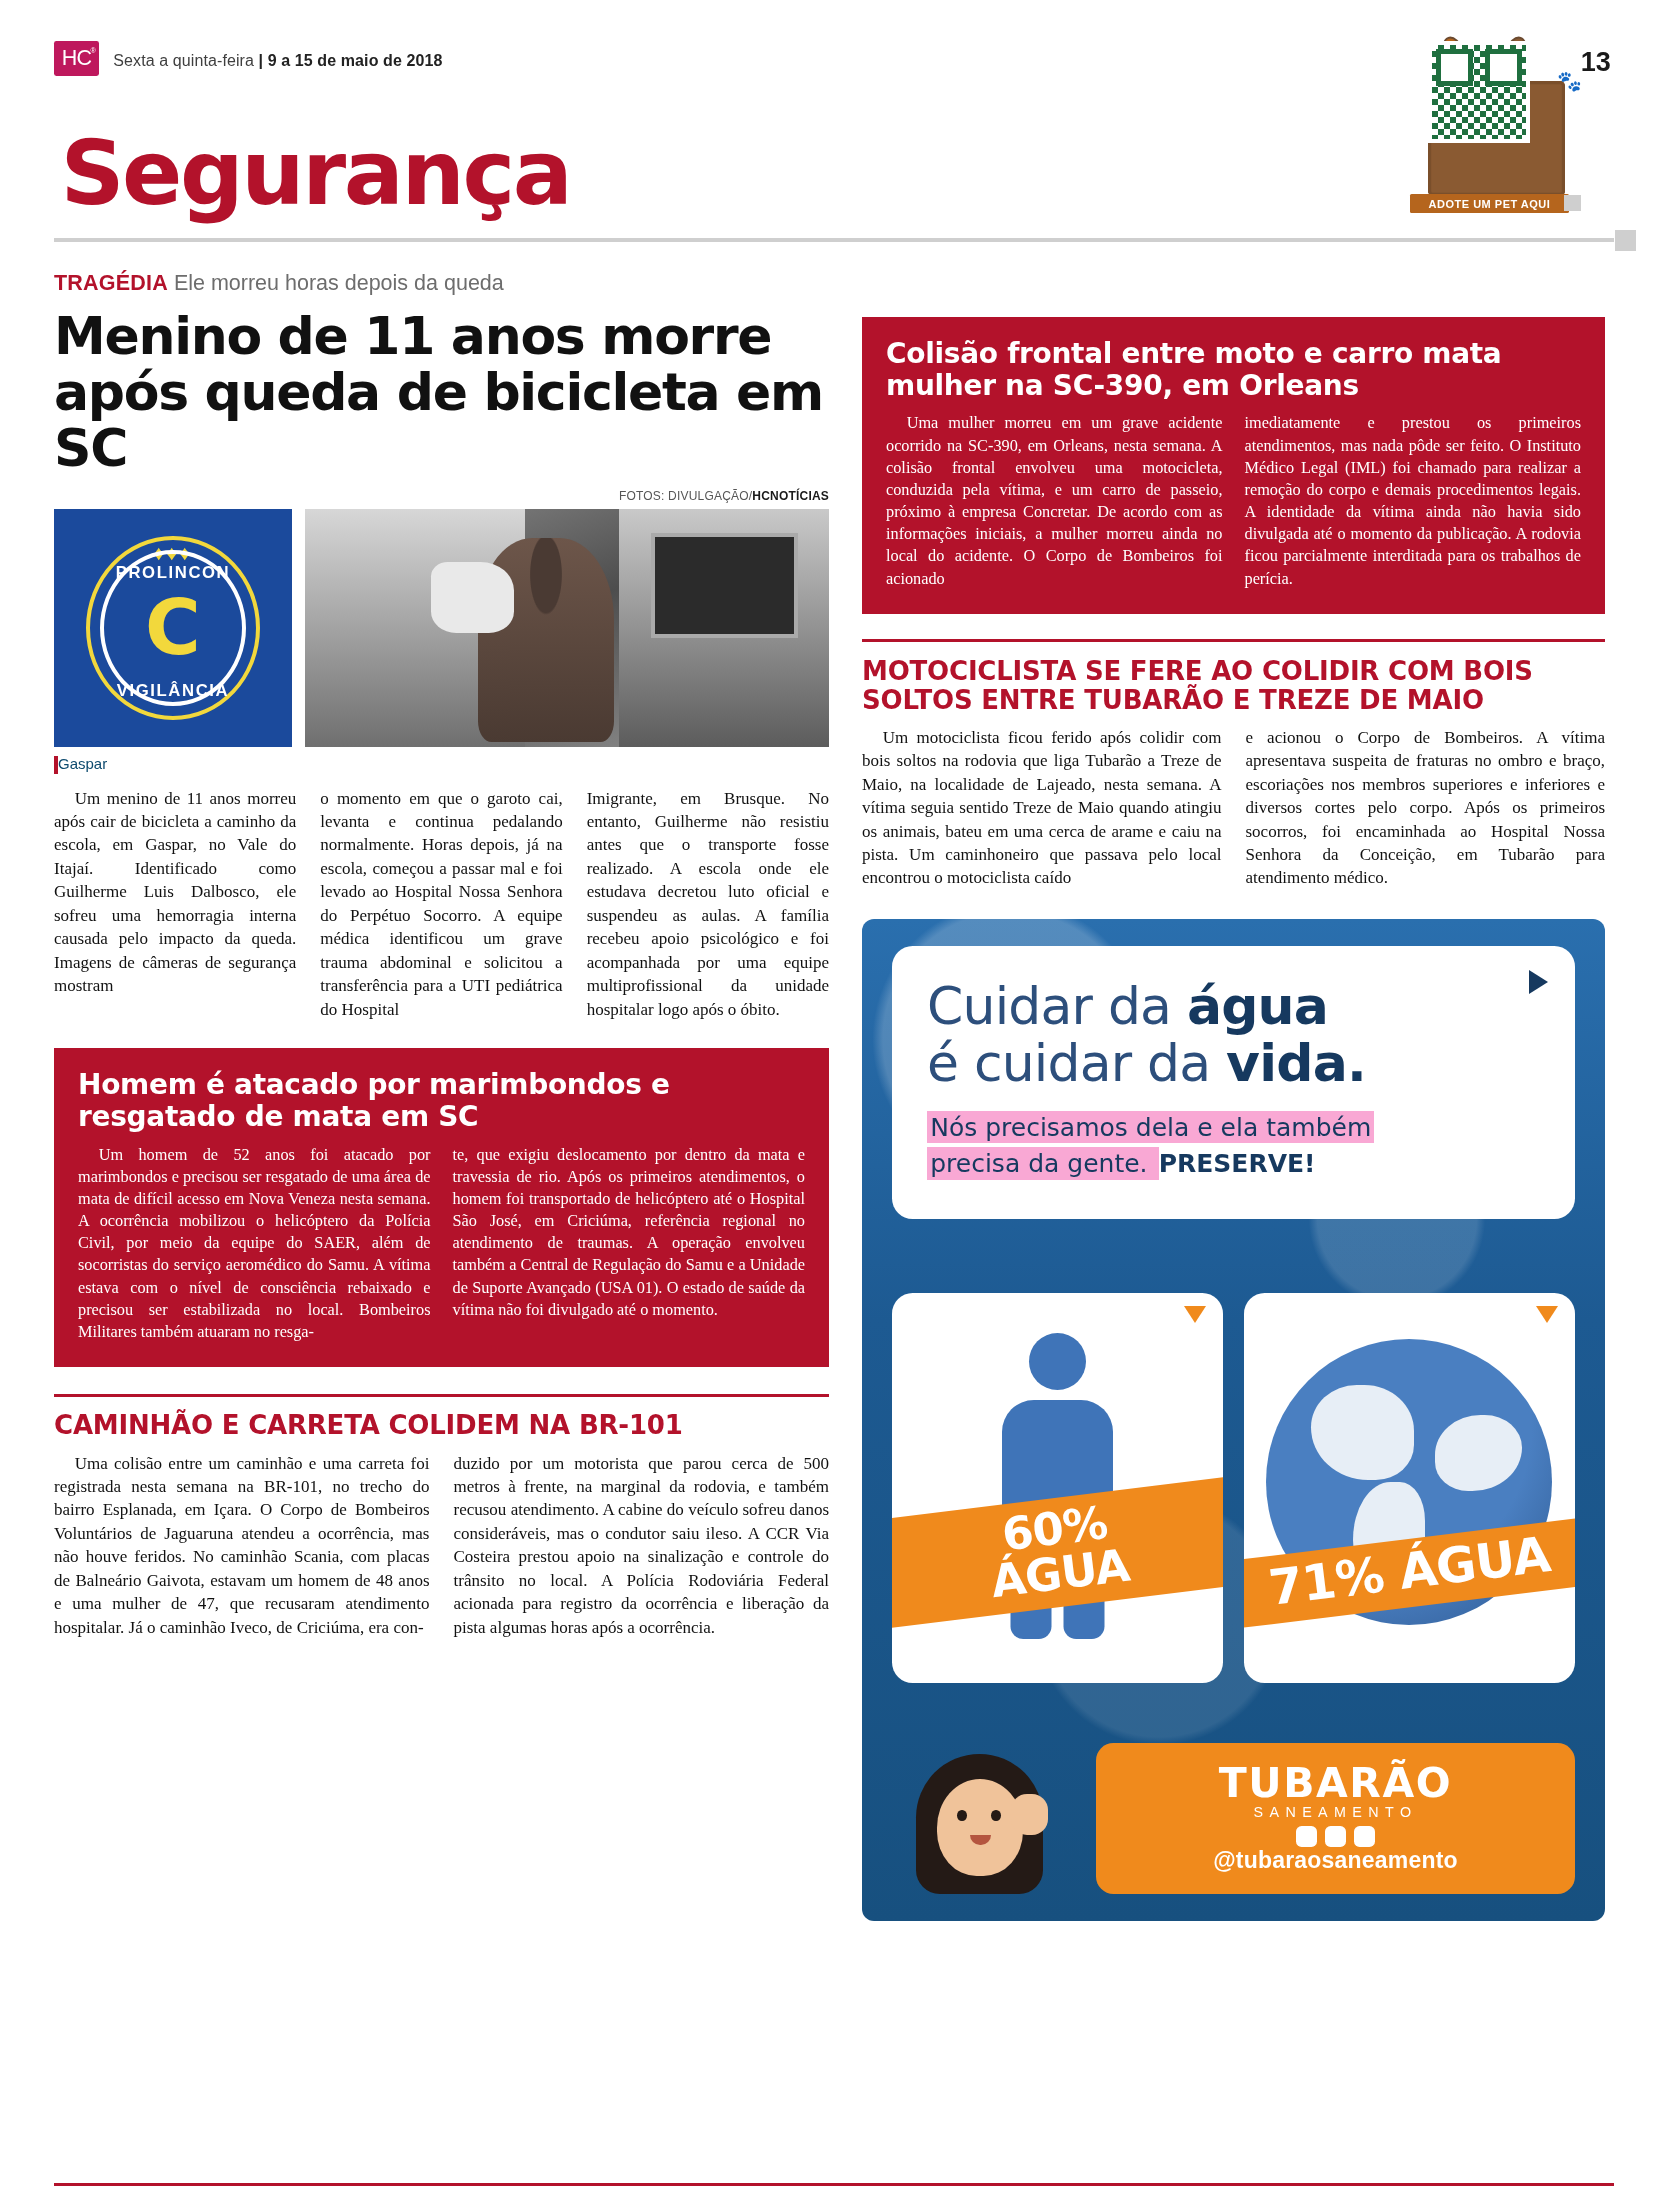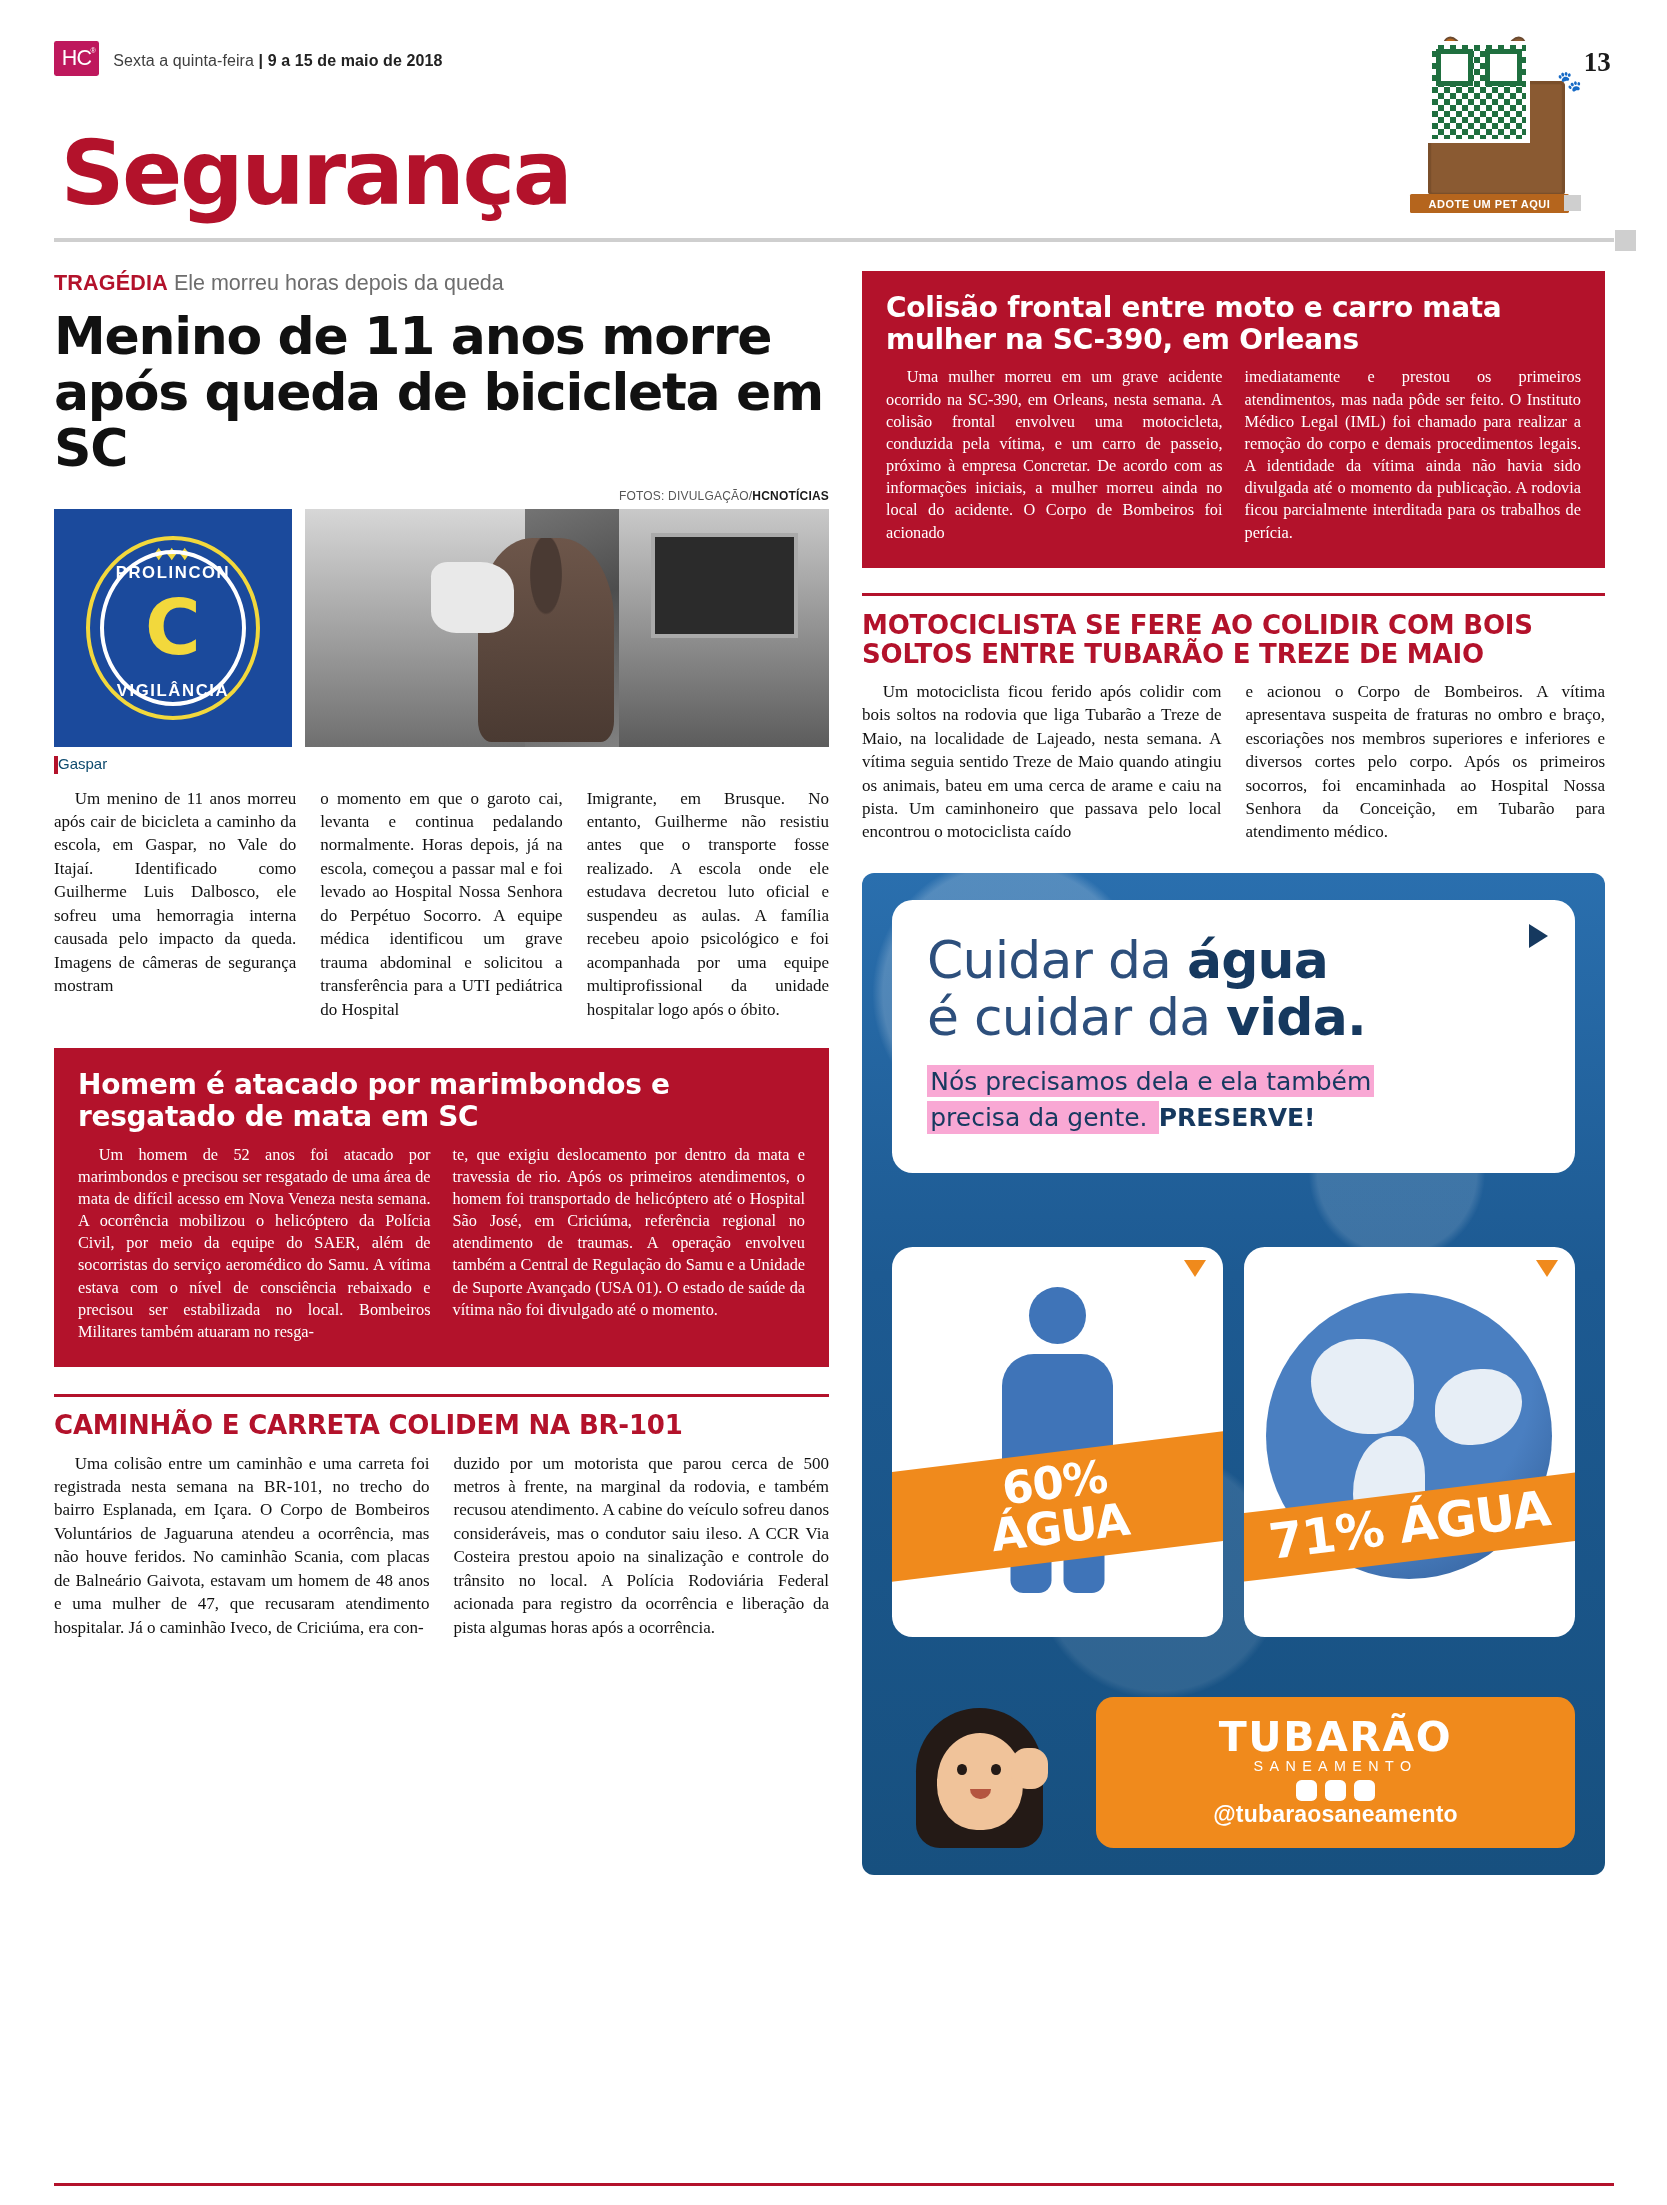--- a/index.html
+++ b/index.html
@@ -48,21 +48,20 @@
     letter-spacing: 0.1px;
   }
   .masthead-date b { font-weight: bold; color: #222; }
   .page-number {
     margin-left: auto;
     font-size: 27px;
     font-weight: bold;
     color: #1a1a1a;
     padding-top: 6.4px;
     padding-right: 3.2px;
-    font-family: Liberation Serif, serif;
   }
 
   
   .pet-ad {
     position: absolute;
     top: 30px;
     right: 87px;
     width: 171px;
     height: 183px;
   }
@@ -170,21 +169,21 @@
     background: #cfcfcf;
   }
 
   
   .content {
     display: flex;
     gap: 33px;
     margin-top: 29px;
   }
   .col-left { width: 775px; }
-  .col-right { width: 743px; }
+  .col-right { width: 743px; margin-top: 46px; }
 
   
   .kicker { font-size: 21.5px; line-height: 1.2; margin-bottom: 11px; }
   .kicker .k-label { color: #b3122b; font-weight: bold; letter-spacing: 0.2px; }
   .kicker .k-text { color: #6d6d6d; }
   .headline {
     font-family: "DejaVu Sans", sans-serif;
     font-size: 52px;
     font-weight: bold;
     line-height: 1.08;

